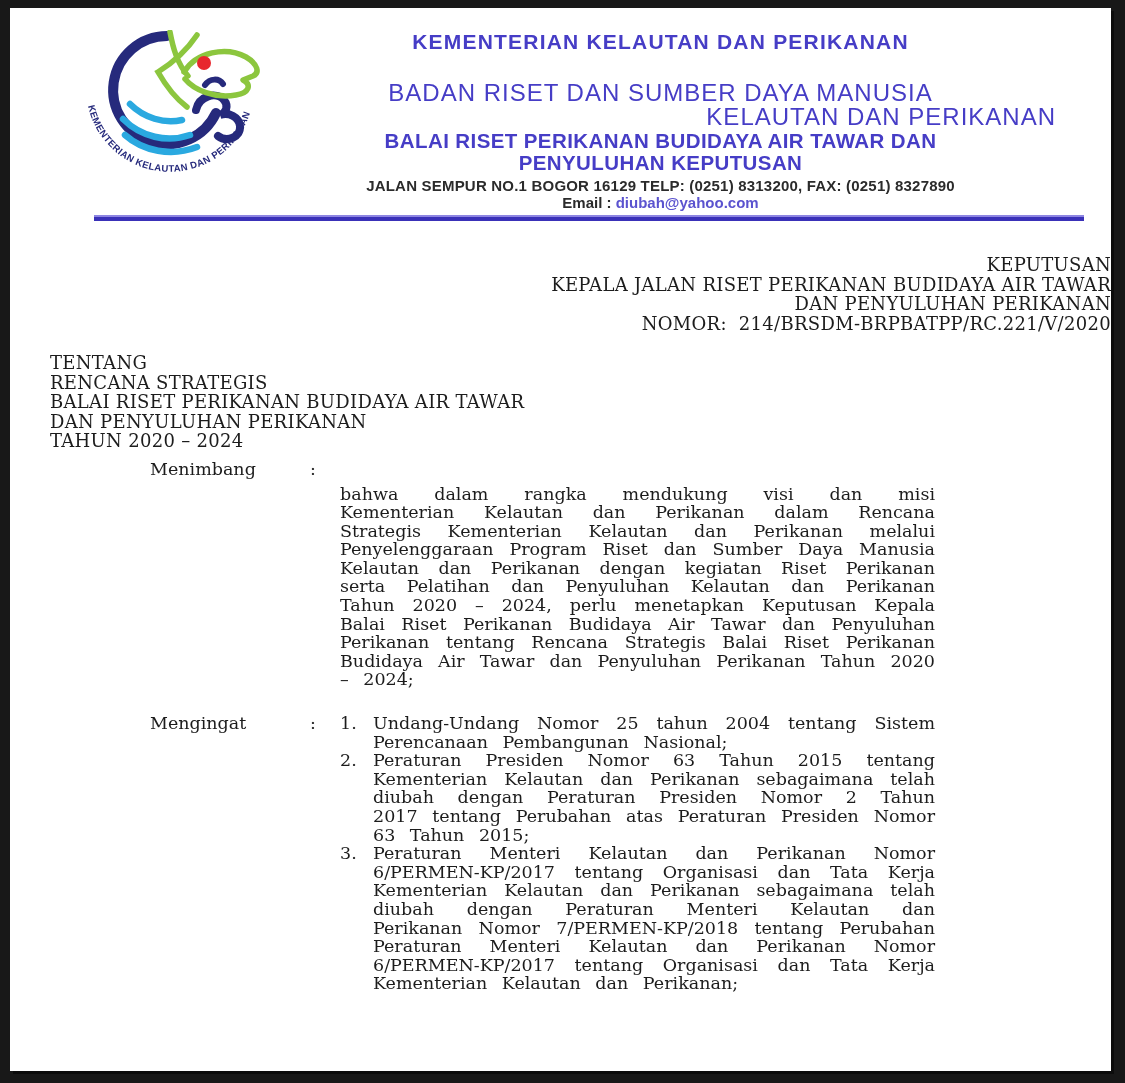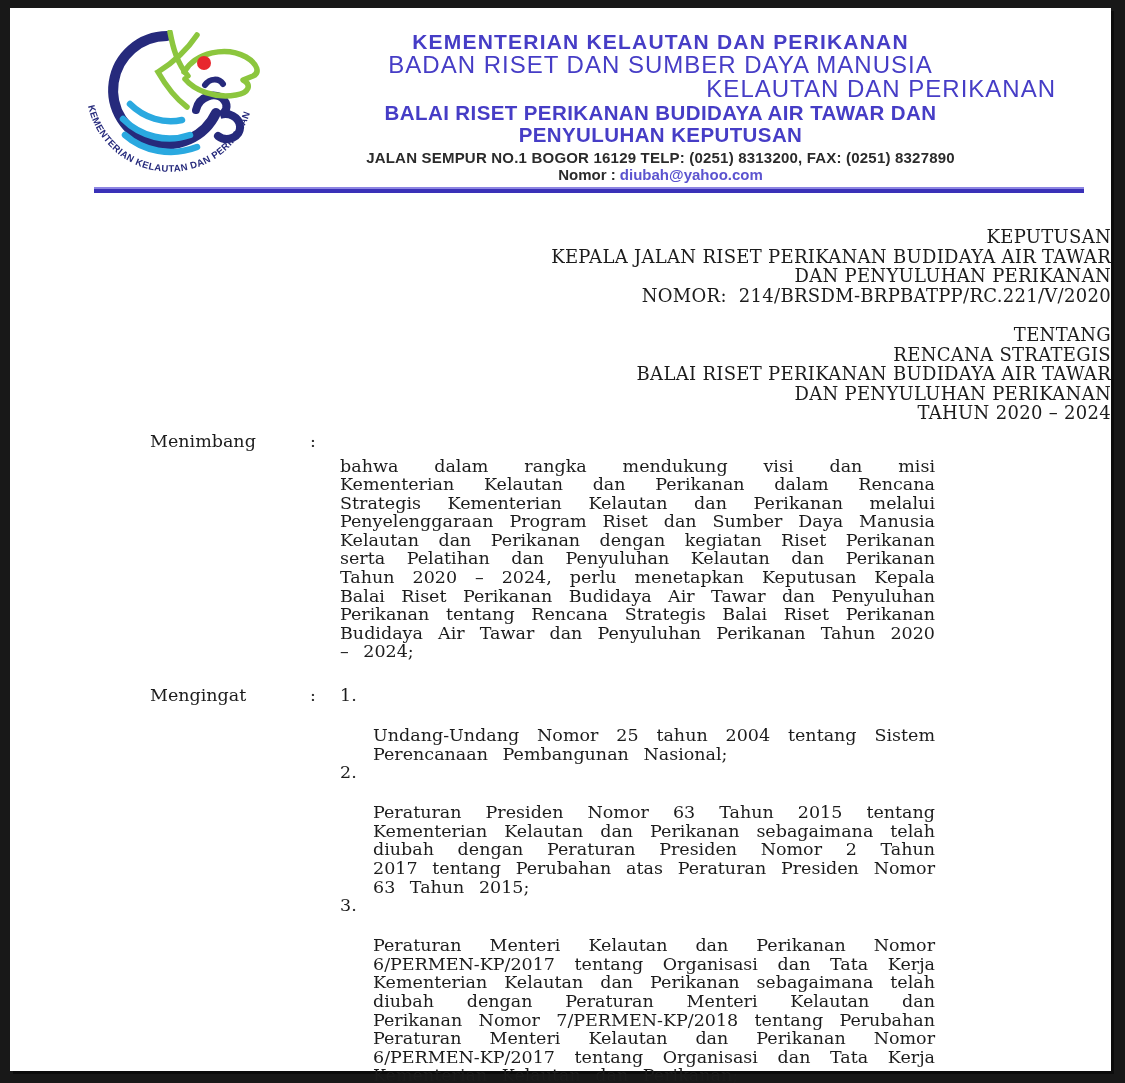--- a/index.html
+++ b/index.html
@@ -14,53 +14,53 @@
     position:absolute; left:10px; top:8px;
     width:1101px; height:1063px;
     background:#ffffff;
     box-shadow: 3px 3px 0 #0c0c0c;
   }
   
   .letterhead { position:relative; padding-top:22px; }
   .logo-wrap { position:absolute; left:56px; top:22px; width:198px; height:144px; }
   .head-text { margin:0 55px 0 255px; text-align:center; color:#463dc6; }
   .ht1 { font-size:21px; font-weight:bold; line-height:23px; letter-spacing:1.2px; }
-  .ht2 { font-size:24px; font-weight:normal; line-height:24px; letter-spacing:1px; }
+  .ht2 { font-size:24px; font-weight:normal; line-height:24px; letter-spacing:1px;margin-top:28px; }
   .ht3 { font-size:24px; font-weight:normal; line-height:24px; letter-spacing:1px;text-align:right; }
   .ht4 { font-size:20.5px; font-weight:bold; line-height:23px; letter-spacing:0.4px; }
   .ht5 { font-size:20.5px; font-weight:bold; line-height:22px; letter-spacing:0.4px; }
   .address { font-size:15px; font-weight:bold; color:#2b2b2b; line-height:17px; margin-top:3px; letter-spacing:0.2px; }
   .email-line { font-size:15px; font-weight:bold; color:#2b2b2b; line-height:17px; }
   .email-link { color:#5b53cf; text-decoration:none; }
   .rule {
     margin:4px 27px 0 84px;
     height:3px;
     border-top:2.5px solid #8d85e2;
     border-bottom:4px solid #3a31b8;
     background:#ffffff;
   }
   
   .doc { font-family:"DejaVu Serif","Liberation Serif",serif; color:#1c1c1c; }
   .title-block { margin-top:34px; text-align:right; font-size:18px; line-height:19.5px; letter-spacing:0.3px; }
-  .subject-block { margin-top:20px; text-align:right; font-size:18px; line-height:19.5px; letter-spacing:0.3px; }
+  .subject-block { margin-top:20px; text-align:left; font-size:18px; line-height:19.5px; letter-spacing:0.3px;margin-left:40px; }
   .pre { white-space:pre-wrap;padding-left:28px; }
   .section {
     display:grid;
     grid-template-columns:160px 30px 1fr;
     margin:9px 176px 0 140px;
     font-size:17.5px;
     line-height:18.6px;
   }
   .section.recalling { margin-top:25px; }
   .sec-label { text-align:left; }
   .sec-colon { text-align:left; }
   .sec-content { text-align:justify; word-spacing:9px;margin-top:25px; }
   .list-item { display:grid; grid-template-columns:33px 1fr; }
   .item-num { }
-  .item-text { text-align:justify; word-spacing:9px;margin-top:40px; }
+  .item-text { text-align:justify; word-spacing:9px; }
 </style>
 </head>
 <body>
 
 <div class="page">
 
   <div class="letterhead">
 
     <div class="logo-wrap">
       <svg viewBox="0 0 198 144" width="198" height="144">
@@ -88,21 +88,21 @@
       </svg>
     </div>
 
     <div class="head-text">
       <div class="ht1">KEMENTERIAN KELAUTAN DAN PERIKANAN</div>
       <div class="ht2">BADAN RISET DAN SUMBER DAYA MANUSIA</div>
       <div class="ht3">KELAUTAN DAN PERIKANAN</div>
       <div class="ht4">BALAI RISET PERIKANAN BUDIDAYA AIR TAWAR DAN</div>
       <div class="ht5">PENYULUHAN KEPUTUSAN</div>
       <div class="address">JALAN SEMPUR NO.1 BOGOR 16129 TELP: (0251) 8313200, FAX: (0251) 8327890</div>
-      <div class="email-line"><span>Nomor : </span><a href="#" class="email-link">diubah@yahoo.com</a></div>
+      <div class="email-line"><span>Email : </span><a href="#" class="email-link">diubah@yahoo.com</a></div>
     </div>
 
   </div>
 
   <div class="rule"></div>
 
   <div class="doc">
 
     <div class="title-block">
       <div>KEPUTUSAN</div>

